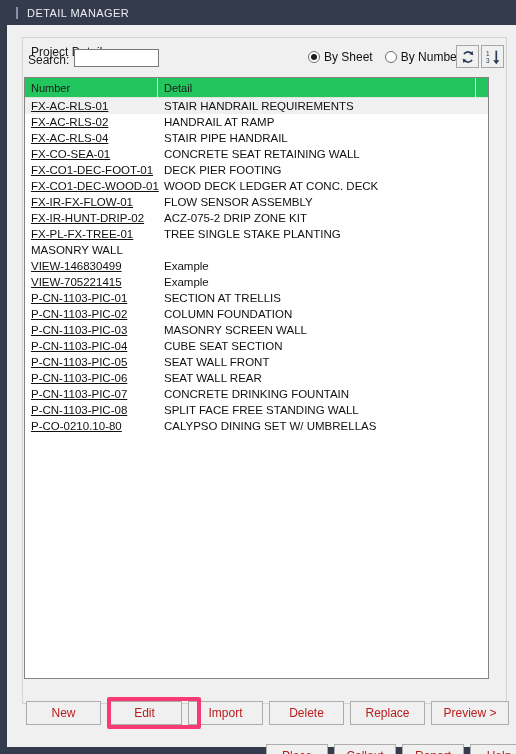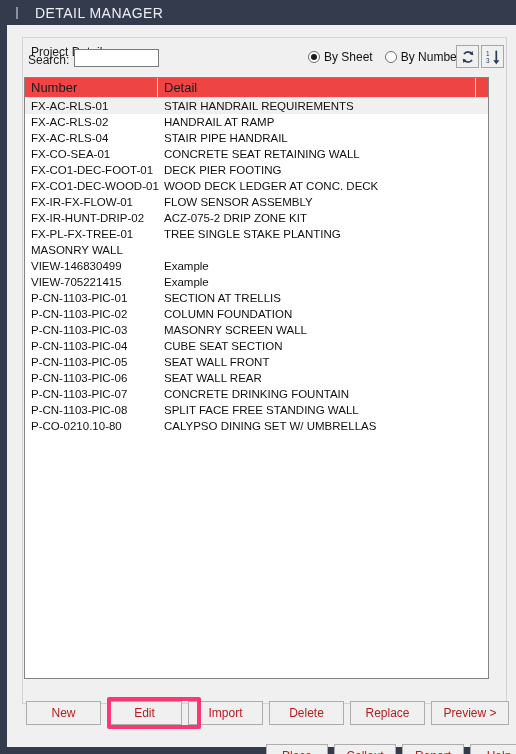--- a/index.html
+++ b/index.html
@@ -26,21 +26,21 @@
     color:#e8eaee;
     font-size:12.5px;
     display:flex;align-items:center;
   }
   .grip{
     width:9px;height:14px;margin-left:7px;margin-right:4px;
     display:flex;flex-direction:column;justify-content:space-between;
     padding:1px 0;box-sizing:border-box;
   }
   .grip span{display:block;width:2px;height:2px;background:#8a91a0;margin-left:2px;}
-  .title-text{letter-spacing:.45px;font-size:14px;color:#eceef2;margin-left:8px;}
+  .title-text{letter-spacing:.45px;font-size:11px;color:#eceef2;}
 
   
   .client{
     position:absolute;left:7px;top:25px;width:502px;height:722px;
     background:#f0f0f0;
   }
 
   
   .groupbox{
     position:absolute;left:8px;top:12px;width:485px;height:667px;
@@ -83,36 +83,36 @@
   .iconbtn.refresh{left:442px;}
   .iconbtn.sort{left:467px;}
 
   
   .listbox{
     position:absolute;left:10px;top:52px;width:465px;height:602px;
     background:#fff;border:1px solid #848484;box-sizing:border-box;
     overflow:hidden;
   }
   .list-header{
-    display:flex;height:19px;background:#ef4444;border-bottom:1px solid #e2e2e2;
-    font-size:13px;color:#1b1b1b;text-align:right;
+    display:flex;height:19px;background:#22c55e;border-bottom:1px solid #e2e2e2;
+    font-size:11px;color:#1b1b1b;text-align:right;
   }
   .list-header .col{
     display:flex;align-items:center;padding-left:6px;box-sizing:border-box;
     border-right:1px solid #e2e2e2;height:19px;
   }
   .col-number{width:133px;}
   .col-detail{width:318px;}
   .rows{position:relative;}
   .row{
     display:flex;height:16px;align-items:center;
     font-size:11.5px;color:#111;white-space:nowrap;
   }
   .row.sel{background:#f0f0f0;}
-  .row .c1{width:133px;padding-left:6px;box-sizing:border-box;}
+  .row .c1{width:133px;padding-left:6px;box-sizing:border-box;text-decoration:underline;}
   .row .c2{padding-left:6px;box-sizing:border-box;}
 
   
   .btnrow1{
     position:absolute;left:12px;top:676px;width:492px;
     display:flex;gap:6px;
   }
   .btn{
     height:24px;
     background:#f0f0f0;border:1px solid #adadad;box-sizing:border-box;

